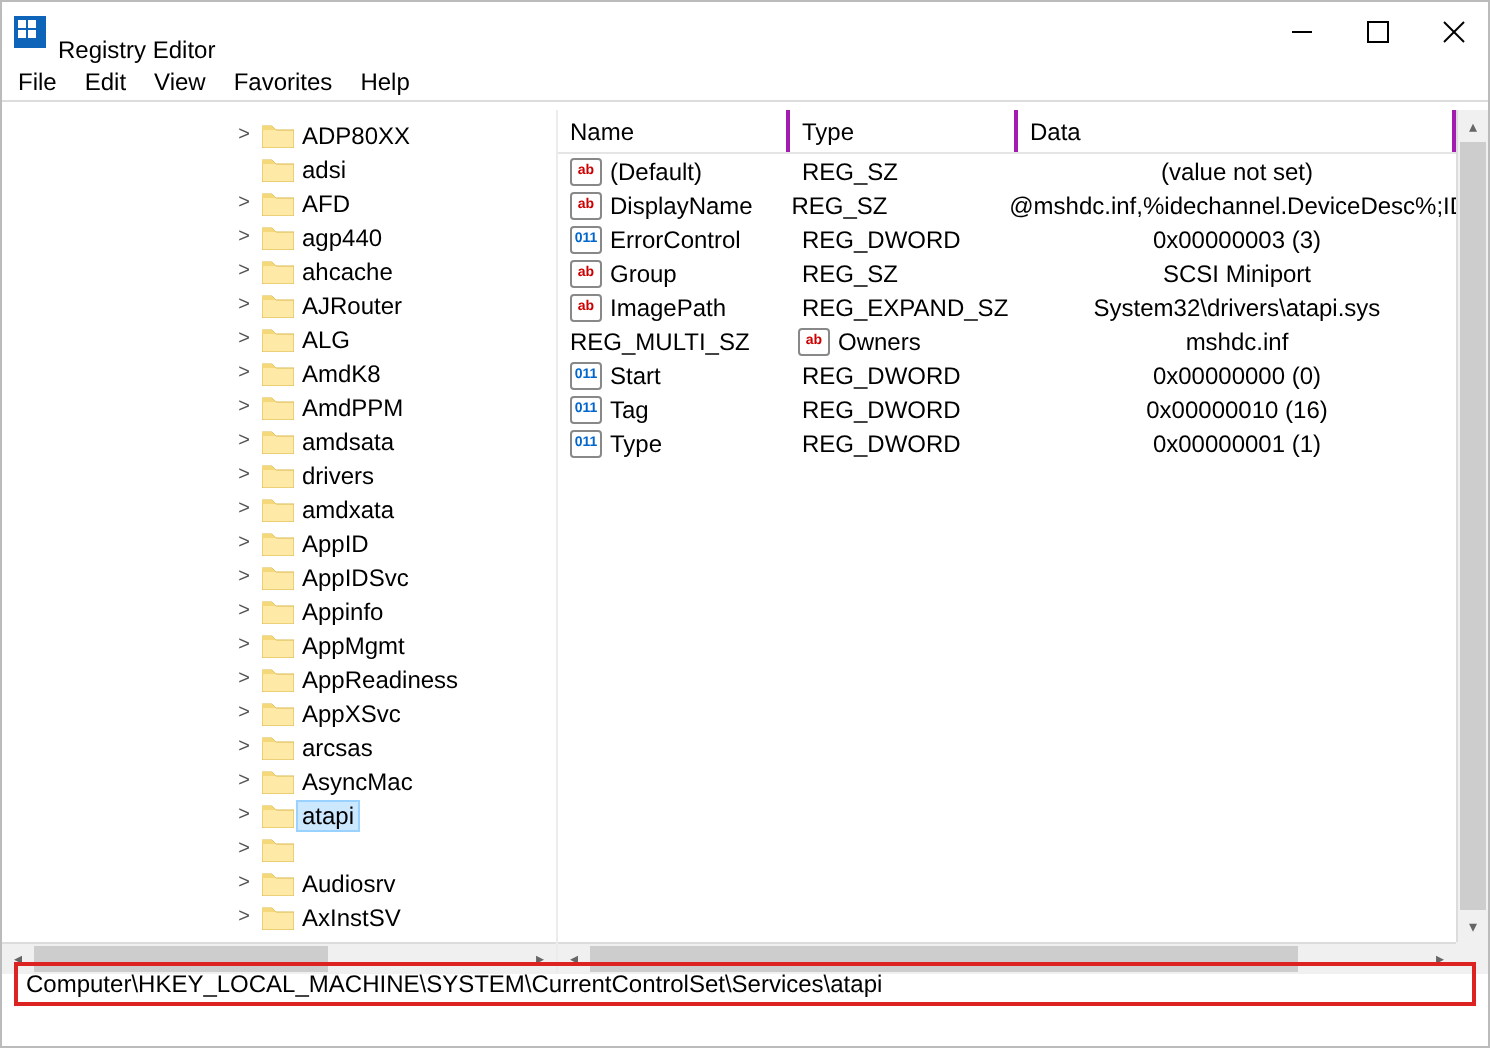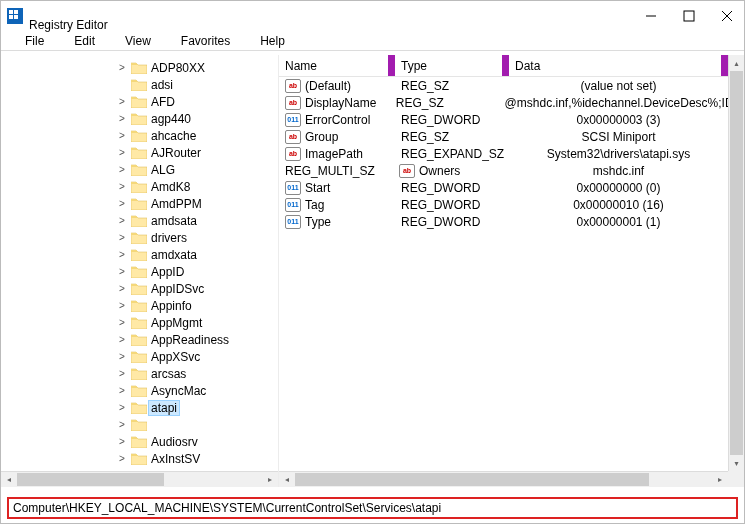--- a/index.html
+++ b/index.html
@@ -5,36 +5,36 @@
   * { box-sizing: border-box; margin: 0; padding: 0; font-family: "Segoe UI", Tahoma, sans-serif; font-size: 12px; }
   body { width: 745px; height: 524px; background: #fff; border: 1px solid #bbb; overflow: hidden; position: relative; }
   
   .titlebar { height: 30px; display: flex; align-items: center; padding: 0 6px; }
   .titlebar .icon { width: 16px; height: 16px; margin-right: 6px; display:inline-flex; align-items:center; justify-content:center;}
   .titlebar .title { flex: 1 1 auto; margin-top: 17px; }
   .titlebar .winbtns { display:flex; gap: 24px; margin-right: 4px;}
   .winbtn { width: 14px; height: 14px; display:flex; align-items:center; justify-content:center; }
   
   .menubar { height: 20px; display: flex; align-items: center; gap: 14px; padding: 0 8px; border-bottom: 1px solid #dcdcdc; }
-  .menubar span { cursor: default; margin-left: 16px; }
+  .menubar span { cursor: default; }
   
   .panes { position: absolute; top: 54px; bottom: 36px; left: 0; right: 0; display: flex; }
   .panes .left { position: relative; width: 278px; border-right: 1px solid #ececec; overflow:hidden; }
   .panes .right { flex: 1 1 auto; position: relative; overflow:hidden; }
   
   .tree { position:absolute; inset:4px 0 16px 0; overflow:hidden; }
   .tree-row { display:flex; align-items:center; height: 17px; padding-left: 114px; white-space:nowrap; }
   .tree-row .tw { width: 14px; text-align:center; color:#555; font-size: 10px;}
   .tree-row .folder { width:16px; height:13px; margin: 0 4px 0 2px; }
   .tree-row.selected { }
   .tree-row.selected .label{ background: #cce8ff; border:1px solid #99d1ff; padding: 0 2px; margin-left: -3px;}
   
   .list { position:absolute; inset:0 16px 16px 0; }
   .list-header { display:flex; height:22px; align-items:center; border-bottom: 1px solid #e5e5e5; }
-  .list-header .col { padding: 0 6px; border-right: 7px solid #a21caf; height:100%; display:flex; align-items:center; }
+  .list-header .col { padding: 0 6px; border-right: 2px solid #a21caf; height:100%; display:flex; align-items:center; }
   .list-body .row { display:flex; height: 17px; align-items:center; }
   .list-body .cell { padding: 0 6px; white-space:nowrap; overflow:hidden; }
   .col-name, .c-name { width: 116px; }
   .col-type, .c-type { width: 114px; }
   .col-data, .c-data { flex: 1 1 auto; text-align: center; }
   .icon-ab, .icon-011 { width:16px; height:14px; display:inline-flex; align-items:center; justify-content:center; margin-right: 4px; font-size:7px; font-weight:bold; border:1px solid #888; border-radius:2px; position:relative; top:0px;}
   .icon-ab { color:#c00; }
   .icon-011 { color:#06c; }
   .c-name { display:flex; align-items:center; }
   
@@ -43,21 +43,21 @@
   .vscroll .track { position:absolute; top:16px; bottom:16px; left:0; right:0; }
   .vscroll .thumb { position:absolute; left:1px; right:1px; background:#cdcdcd; }
   .hscroll { position:absolute; left:0; right:16px; bottom:0; height:16px; background:#f0f0f0; border-top:1px solid #dcdcdc; display:flex; }
   .hscroll .btn { width:16px; height:100%; display:flex; align-items:center; justify-content:center; color:#666; font-size:8px;}
   .hscroll .track { flex:1 1 auto; position:relative; }
   .hscroll .thumb { position:absolute; top:1px; bottom:1px; background:#cdcdcd; }
   .panes .left .hscroll { right: 0; }
   .panes .right .vscroll { bottom:16px;}
   .corner { position:absolute; right:0; bottom:0; width:16px; height:16px; background:#f0f0f0; }
   
-  .addressbar { position:absolute; left:0; right:0; bottom:0; height:32px; padding: 6px 6px; }
+  .addressbar { position:absolute; left:0; right:0; bottom:16px; height:32px; padding: 6px 6px; }
   .addressbar .inner { border: 2px solid #d22; height: 22px; display:flex; align-items:center; padding: 0 4px; }
   
   .folder svg { width:16px; height:13px; display:block; }
 </style>
 </head>
 <body>
 
 <div class="titlebar">
   <span class="icon">
     <svg viewBox="0 0 16 16">

